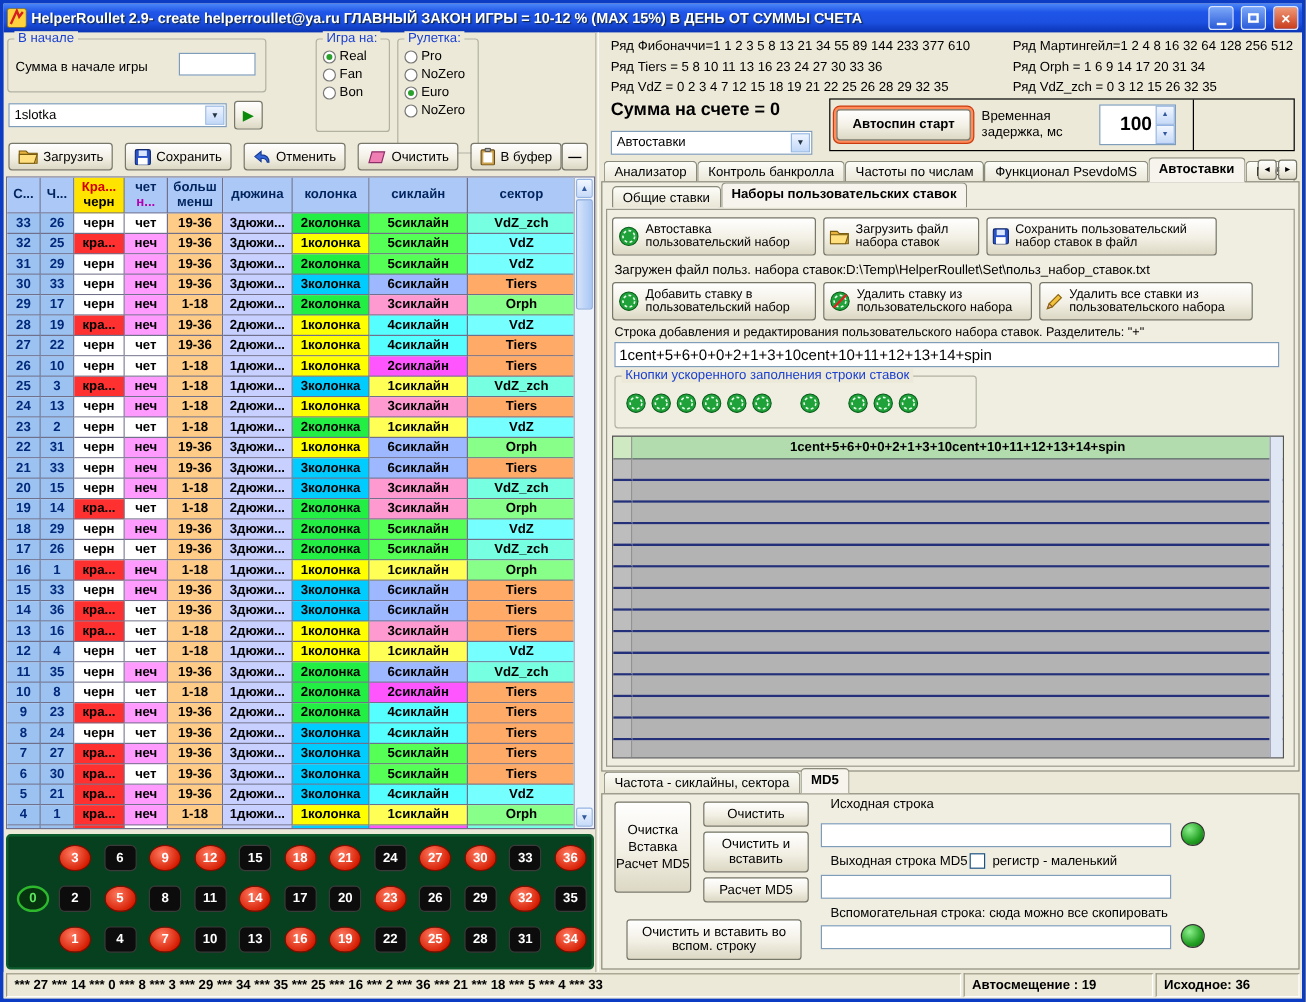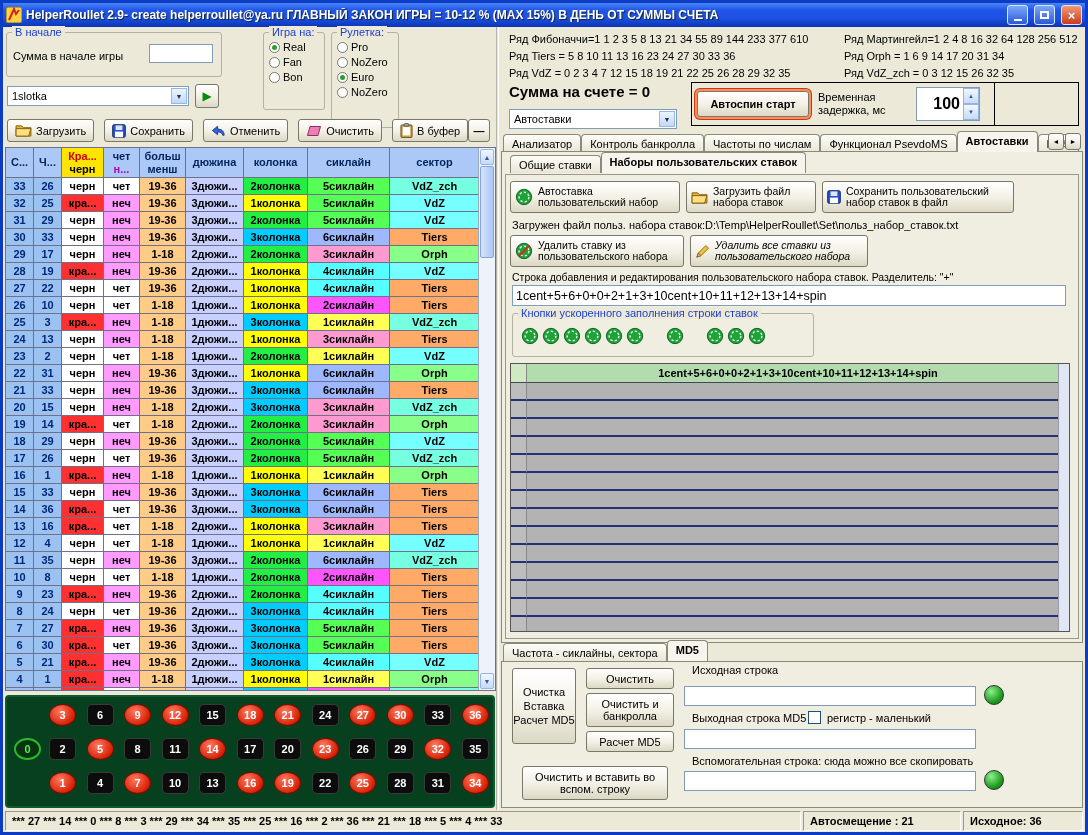--- a/index.html
+++ b/index.html
@@ -713,31 +713,40 @@
                   <rect x="0.7" y="0.7" width="12.6" height="12.6" rx="1.5" fill="#2a52c8" stroke="#122a6a"></rect>
                   <rect x="3.6" y="1.4" width="6.8" height="4.6" fill="#dbe7ff"></rect>
                   <rect x="3" y="7.6" width="8" height="5.6" fill="#fff"></rect>
                 </svg>
               </span>
               <span class="ilab">Сохранить пользовательский набор ставок в файл</span>
             </button>
           </div>
         <div class="filetext">Загружен файл польз. набора ставок:D:\Temp\HelperRoullet\Set\польз_набор_ставок.txt</div>
         <div class="btnrow" style="top:60px">
+            <button class="xpbtn ibtn" style="width: 170px;">
+              <span class="tico">
+                <svg viewBox="0 0 20 20" width="18" height="18">
+                  <circle cx="10" cy="10" r="8.5" fill="#1fa23a" stroke="#0a5c1c"></circle>
+                  <circle cx="10" cy="10" r="5.4" fill="none" stroke="#eaffea" stroke-width="1.5" stroke-dasharray="2.6 2.3"></circle>
+                </svg>
+              </span>
+              <span class="ilab">Добавить ставку в пользовательский набор</span>
+            </button>
             <button class="xpbtn ibtn" style="width: 174px;">
               <span class="tico">
                 <svg viewBox="0 0 20 20" width="18" height="18">
                   <circle cx="10" cy="10" r="8.5" fill="#1fa23a" stroke="#0a5c1c"></circle>
                   <circle cx="10" cy="10" r="5.4" fill="none" stroke="#eaffea" stroke-width="1.5" stroke-dasharray="2.6 2.3"></circle>
                   <line x1="4" y1="16" x2="16" y2="4" stroke="#e02020" stroke-width="2"></line>
                 </svg>
               </span>
               <span class="ilab">Удалить ставку из пользовательского набора</span>
             </button>
-            <button class="xpbtn ibtn" style="width: 178px; font-style: italic;">
+            <button class="xpbtn ibtn" style="width: 178px;">
               <span class="tico">
                 <svg viewBox="0 0 16 16" width="15" height="15">
                   <polygon points="2,14 3.6,9.6 11.6,1.6 14.4,4.4 6.4,12.4" fill="#f2c23e" stroke="#8a6410"></polygon>
                   <polygon points="2,14 3.6,9.6 6.4,12.4" fill="#f2b0a0" stroke="#8a6410"></polygon>
                 </svg>
               </span>
               <span class="ilab">Удалить все ставки из пользовательского набора</span>
             </button>
           </div>
         <div class="editlabel">Строка добавления и редактирования пользовательского набора ставок. Разделитель: "+"</div>
@@ -862,34 +871,34 @@
         <div class="tab active">MD5</div>
       </div>
 
     <div class="botpanel">
       <button class="xpbtn abs" style="left:10px;top:6px;width:64px;height:76px;font-size:11px;line-height:14px">
         <span>Очистка</span><br>
         <span>Вставка</span><br>
         <span>Расчет MD5</span>
       </button>
       <button class="xpbtn abs" style="left:84px;top:6px;width:88px;height:21px">Очистить</button>
-      <button class="xpbtn abs" style="left:84px;top:31px;width:88px;height:34px;white-space:normal;line-height:12px">Очистить и банкролла</button>
+      <button class="xpbtn abs" style="left:84px;top:31px;width:88px;height:34px;white-space:normal;line-height:12px">Очистить и вставить</button>
       <button class="xpbtn abs" style="left:84px;top:69px;width:88px;height:21px">Расчет MD5</button>
       <button class="xpbtn abs" style="left:20px;top:104px;width:146px;height:34px;white-space:normal;line-height:12px">Очистить и вставить во вспом. строку</button>
       <span class="lab abs" style="left:190px;top:2px">Исходная строка</span>
       <input class="txt abs" style="left: 182px; top: 24px; width: 292px; height: 20px;" value="">
       <button class="gball" style="left:482px;top:23px"></button>
       <span class="lab abs" style="left:190px;top:50px">Выходная строка MD5</span>
       <span class="cb" style="left:306px;top:49px"></span>
       <span class="lab abs" style="left:325px;top:50px">регистр - маленький</span>
       <input class="txt abs" style="left: 182px; top: 67px; width: 292px; height: 20px;" value="">
       <span class="lab abs" style="left:190px;top:93px">Вспомогательная строка: сюда можно все скопировать</span>
       <input class="txt abs" style="left: 182px; top: 109px; width: 292px; height: 20px;" value="">
       <button class="gball" style="left:482px;top:108px"></button>
     </div>
   </div>
 
   <div class="statusbar">
     <div class="scell grow">*** 27 *** 14 *** 0 *** 8 *** 3 *** 29 *** 34 *** 35 *** 25 *** 16 *** 2 *** 36 *** 21 *** 18 *** 5 *** 4 *** 33</div>
-    <div class="scell" style="width:158px">Автосмещение : 21</div>
+    <div class="scell" style="width:158px">Автосмещение : 19</div>
     <div class="scell" style="width:120px">Исходное: 36</div>
   </div>
 </div>
 
 </body></html>

